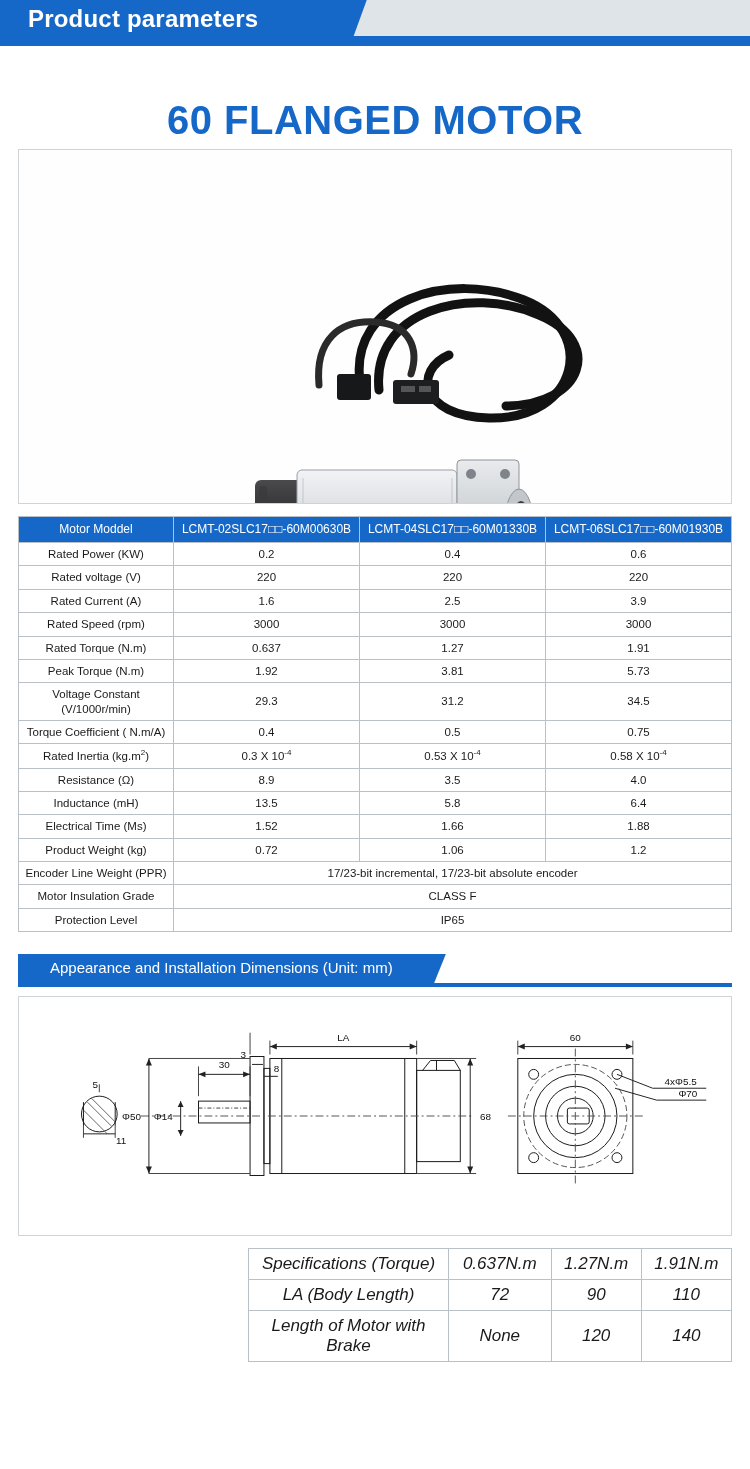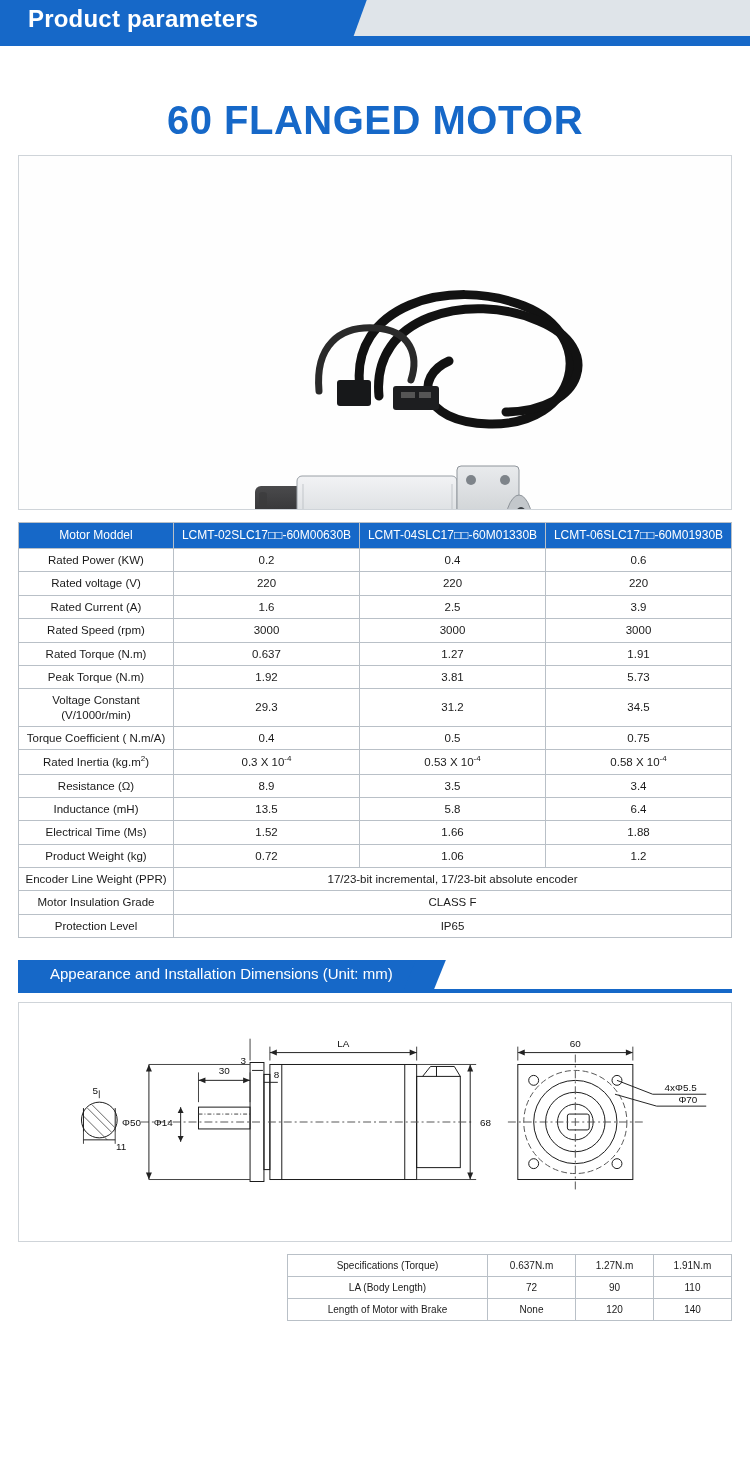--- a/index.html
+++ b/index.html
@@ -50,21 +50,21 @@
   }
 
   
   .main-title {
     text-align: center;
     color: #1668c8;
     font-size: 40px;
     font-weight: bold;
     letter-spacing: .5px;
     margin-top: 52px;
-    margin-bottom: 12px;
+    margin-bottom: 6px;
   }
 
   
   .photo-frame {
     margin: 0 18px;
     width: 714px;
     height: 355px;
     border: 1px solid #cfd4d9;
     background: #fdfdfd;
     position: relative;
@@ -133,23 +133,24 @@
     border: 1px solid #cfd4d9;
     background: #fff;
     position: relative;
     overflow: hidden;
   }
 
   
   table.dims {
     margin: 12px 18px 0 auto;
     margin-right: 18px;
-    width: 445px;
+    width: 484px;
     border-collapse: collapse;
-    font-size: 10px;
+    font-size: 17px;
+    font-style: italic;
   }
   table.dims td {
     border: 1px solid #b9c0c7;
     text-align: center;
     padding: 5px 2px;
   }
   table.dims td.first { width: 200px; }
   .bottom-pad { height: 34px; }
 
   svg text { font-family: "Liberation Sans", sans-serif; }
@@ -338,21 +339,21 @@
       <tr>
         <td class="label">Rated Inertia (kg.m<sup>2</sup>)</td>
         <td class="val">0.3 X 10<sup>-4</sup></td>
         <td class="val">0.53 X 10<sup>-4</sup></td>
         <td class="val">0.58 X 10<sup>-4</sup></td>
       </tr>
       <tr>
         <td class="label">Resistance (Ω)</td>
         <td class="val">8.9</td>
         <td class="val">3.5</td>
-        <td class="val">3.4</td>
+        <td class="val">4.0</td>
       </tr>
       <tr>
         <td class="label">Inductance (mH)</td>
         <td class="val">13.5</td>
         <td class="val">5.8</td>
         <td class="val">6.4</td>
       </tr>
       <tr>
         <td class="label">Electrical Time (Ms)</td>
         <td class="val">1.52</td>

